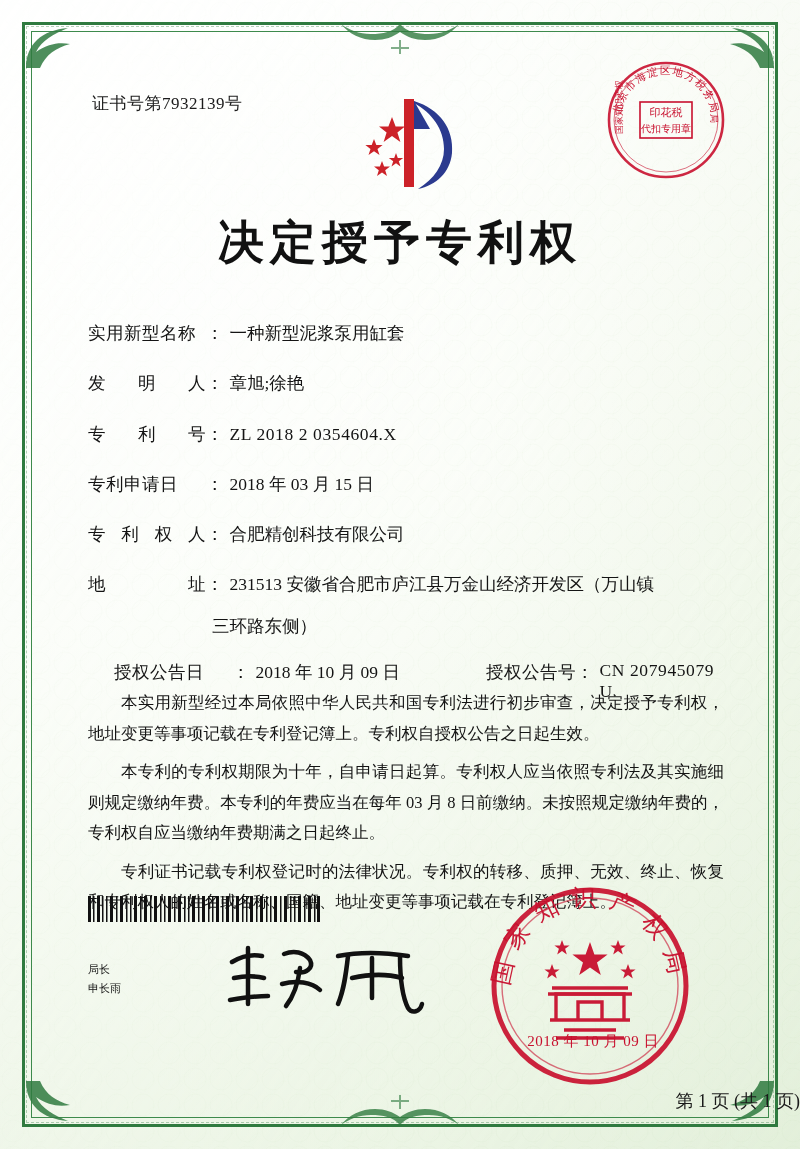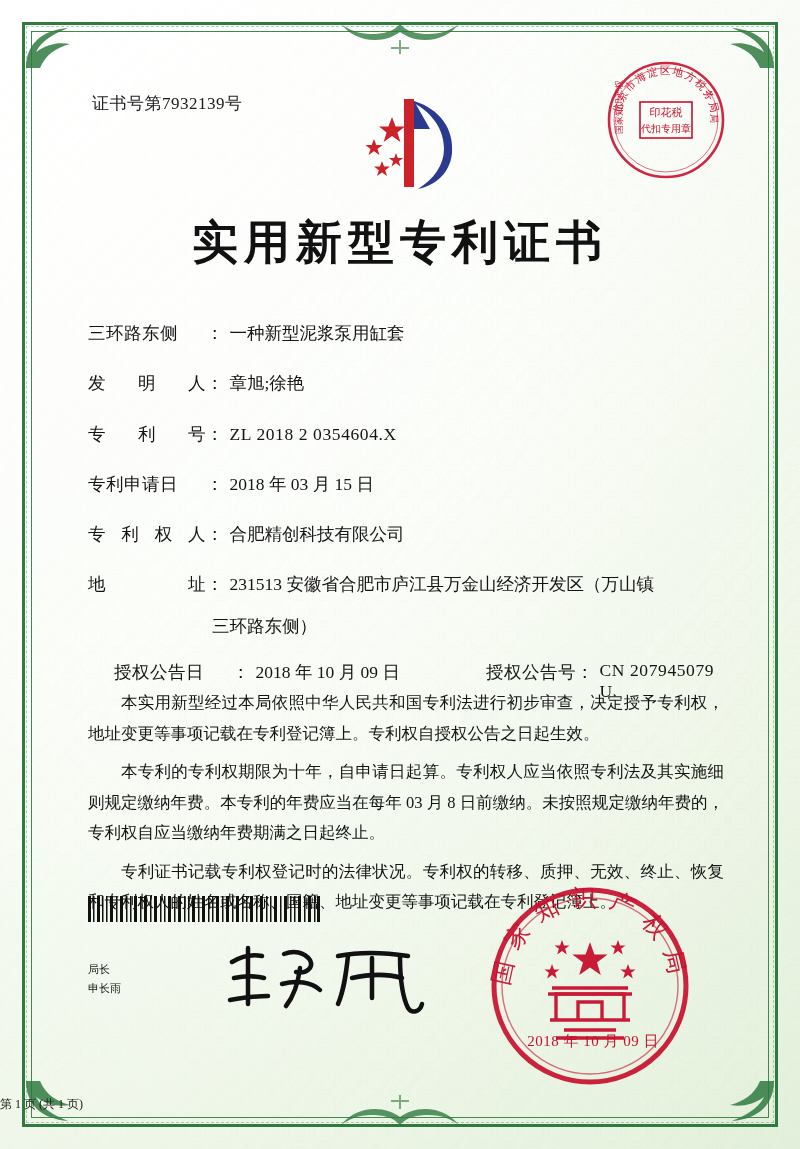--- a/index.html
+++ b/index.html
@@ -246,22 +246,22 @@
     font-size: 15px;
     color: #c8102e;
     letter-spacing: 0.5px;
   }
 
   .page-footer {
     position: absolute;
     left: 0;
     right: 0;
     bottom: 36px;
-    text-align: left;
-    font-size: 12px;
+    text-align: right;
+    font-size: 18px;
     color: #1a1a1a;
   }
 </style>
 </head>
 <body>
 
 <div class="page">
   <div class="paper-wash"></div>
 
   <svg class="guilloche" viewBox="0 0 800 1149" preserveAspectRatio="none">
@@ -332,26 +332,26 @@
       <text font-size="10.5" fill="#c8102e" font-family="&quot;DejaVu Serif&quot;, serif" letter-spacing="1.6">
         <textPath href="#arcTop" startOffset="50%" text-anchor="middle">北京市海淀区地方税务局</textPath>
       </text>
       <rect x="36" y="44" width="52" height="36" fill="none" stroke="#c8102e" stroke-width="1.6"></rect>
       <text x="62" y="58" font-size="11" fill="#c8102e" text-anchor="middle" font-family="&quot;DejaVu Serif&quot;, serif">印花税</text>
       <text x="62" y="74" font-size="10" fill="#c8102e" text-anchor="middle" font-family="&quot;DejaVu Serif&quot;, serif">代扣专用章</text>
       <text x="18" y="76" font-size="9" fill="#c8102e" font-family="&quot;DejaVu Serif&quot;, serif" transform="rotate(-90 18 76)">国家知识产权</text>
       <text x="107" y="56" font-size="9" fill="#c8102e" font-family="&quot;DejaVu Serif&quot;, serif" transform="rotate(90 107 56)">局</text>
     </svg>
 
-    <div class="title">实用新型专利证书</div>
+    <div class="title">决定授予专利权</div>
 
     <div class="fields">
 
       <div class="field-row">
-        <span class="field-label">三环路东侧</span>
+        <span class="field-label">实用新型名称</span>
         <span class="field-colon">：</span>
         <span class="field-value">一种新型泥浆泵用缸套</span>
       </div>
 
       <div class="field-row">
         <span class="field-label spread">
           <span>发</span>
           <span>明</span>
           <span>人</span>
         </span>

